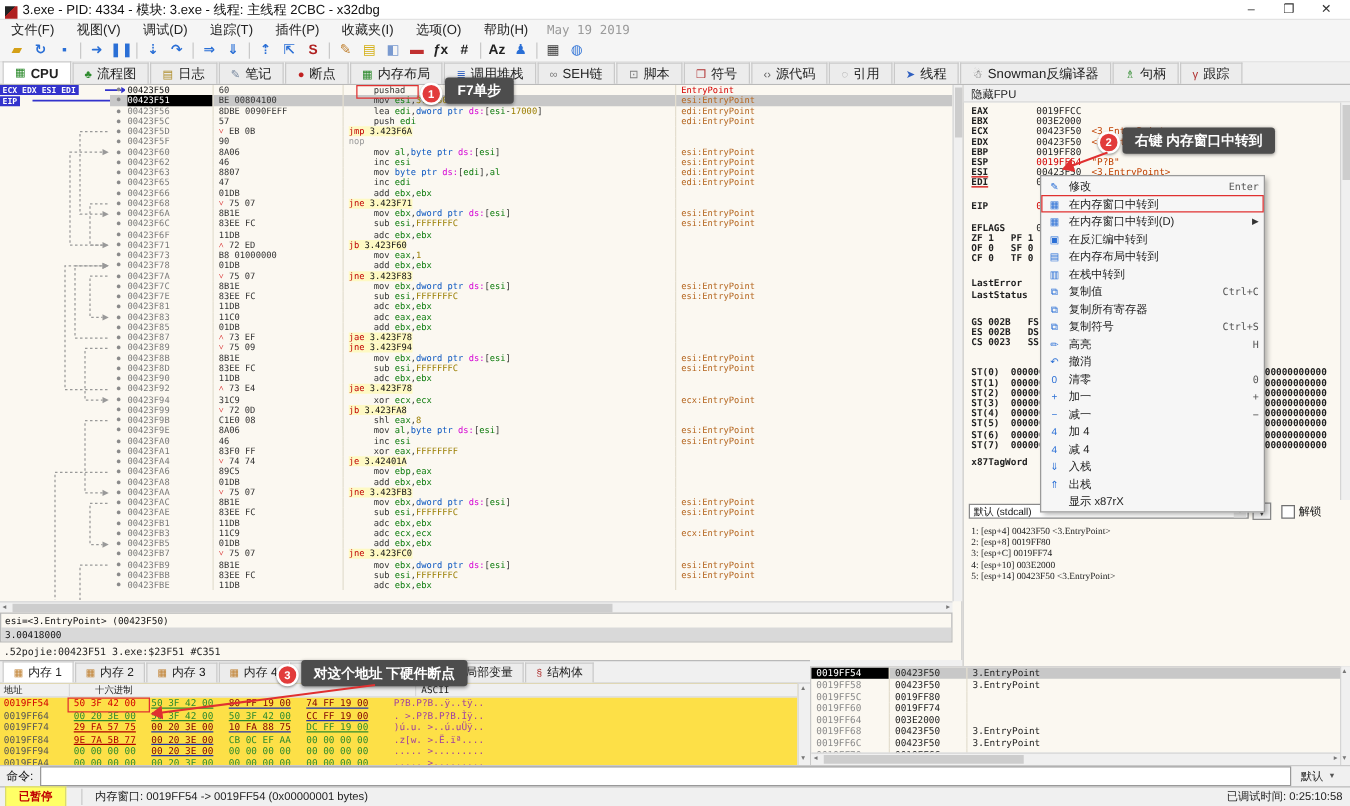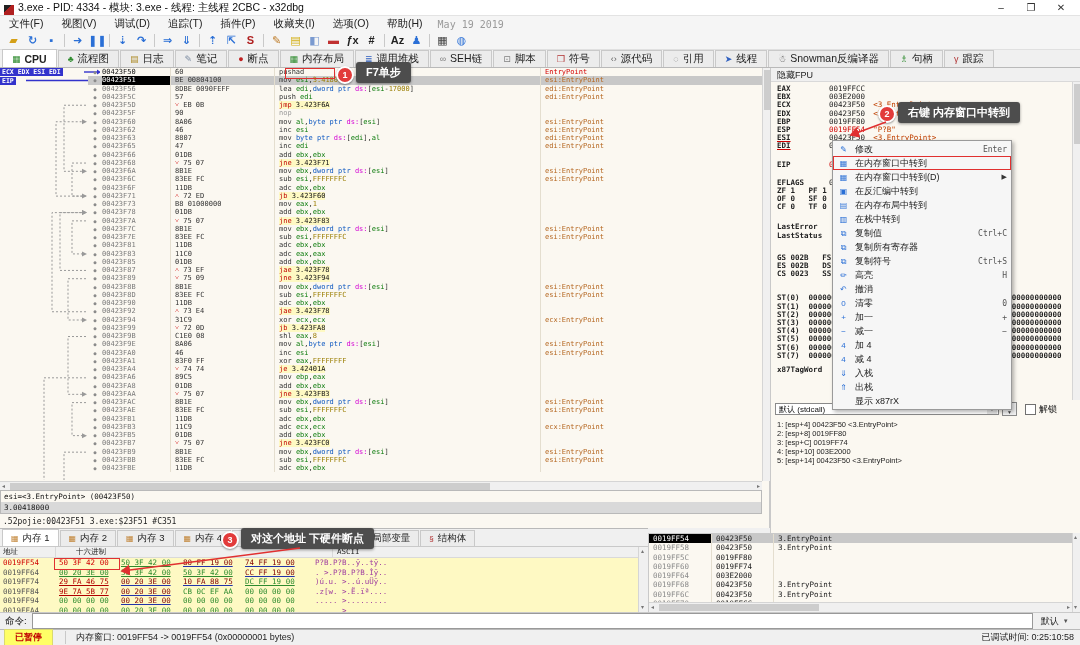--- a/index.html
+++ b/index.html
@@ -42,21 +42,21 @@
   .c-dot{width:14px;color:#8a8a8a;font-size:5px;text-align:center;line-height:8.3px;}
   .c-addr{width:68px;color:#7a7a7a;}
   .drow.sel .c-addr{background:#000;color:#fff;}
   .drow.first .c-addr{color:#111;}
   .c-bytes{width:104px;color:#333;border-left:1px solid #e4decf;padding-left:4px;box-sizing:border-box;}
   .dir{color:#d00000;}
   .c-instr{width:266px;border-left:1px solid #e4decf;padding-left:4px;box-sizing:border-box;color:#333;}
   .c-cmt{flex:1;border-left:1px solid #e4decf;padding-left:4px;box-sizing:border-box;}
   .cmt{color:#b4651e;} .cmt.red{color:#d40000;}
   .jcc{background:#fef9c3;} .jm{color:#c00000;} .jt{color:#111;}
-  .mn{color:#333;} .reg{color:#0a7a0a;} .ptr{color:#0a56c0;} .seg{color:#d400d4;}
+  .mn{color:#333;margin-left:20px;} .reg{color:#0a7a0a;} .ptr{color:#0a56c0;} .seg{color:#d400d4;}
   .num{color:#9a7d00;} .nop{color:#9a9a9a;}
   .reglabel{position:absolute;background:#3333cc;color:#fff;font-size:6.5px;font-weight:bold;
             font-family:"DejaVu Sans Mono",monospace;padding:0 2px;line-height:8px;height:8px;}
   .pushadbox{position:absolute;border:1px solid #e03030;}
   .hscroll{position:absolute;left:0;top:413px;width:762px;height:9px;background:#f0f0f0;border-top:1px solid #d5d5d5;}
   .thumbh{position:absolute;top:1px;height:7px;background:#cdcdcd;}
   .sbarrow{position:absolute;font-size:6px;color:#777;line-height:9px;}
   .infobox{position:absolute;left:0;top:422px;width:762px;height:24px;border:1px solid #b9b9b9;box-sizing:border-box;
            font-family:"DejaVu Sans Mono",monospace;font-size:7.5px;line-height:11px;background:#fbf8f1;padding-left:3px;}
   .infoline2{background:#d9d9d9;margin-left:-3px;padding-left:3px;}
@@ -80,21 +80,21 @@
   .comborow{position:absolute;left:4px;top:334px;width:300px;height:14px;display:flex;align-items:center;}
   .combo{width:224px;height:12px;background:#fff;border:1px solid #8a8a8a;font-size:8px;line-height:12px;
          padding-left:3px;box-sizing:border-box;position:relative;}
   .combo .arr{position:absolute;right:1px;top:1px;width:10px;height:9px;background:#e6e6e6;font-size:6px;
               text-align:center;line-height:9px;color:#444;}
   .spin{width:13px;height:12px;border:1px solid #8a8a8a;background:#f2f2f2;font-size:5px;text-align:center;
         line-height:6px;color:#444;margin-left:3px;}
   .chk{width:9px;height:9px;border:1px solid #707070;background:#fff;margin-left:8px;}
   .chklbl{font-size:9px;margin-left:3px;font-family:Liberation Serif, serif;}
   .args{position:absolute;left:6px;top:352px;width:298px;}
-  .argrow{height:9px;line-height:9px;font-family:Liberation Sans, sans-serif;font-size:7.5px;white-space:pre;color:#222;}
+  .argrow{height:9px;line-height:9px;font-family:Liberation Serif, serif;font-size:7.5px;white-space:pre;color:#222;}
   .rvscroll{position:absolute;left:301px;top:14px;width:8px;height:318px;background:#f0f0f0;border-left:1px solid #d5d5d5;}
 
   
   .ctxmenu{left:832px;top:140px;width:178px;background:#f6f6f6;border:1px solid #9a9a9a;
            box-shadow:2px 2px 4px rgba(0,0,0,.3);z-index:30;padding:1px 0;}
   .cmitem{height:14px;display:flex;align-items:center;font-size:9px;color:#222;position:relative;padding:0 4px;}
   .cmico{width:13px;height:11px;font-size:8px;text-align:center;line-height:11px;margin-right:5px;color:#2a6fd6;}
   .cmlabel{flex:1;white-space:nowrap;}
   .cmsc{color:#555;font-family:"DejaVu Sans Mono",monospace;font-size:8px;margin-left:6px;}
   .cmitem.boxed{outline:1px solid #e03030;outline-offset:-1px;}
@@ -106,21 +106,21 @@
   .tip{position:absolute;background:#4d4d4d;color:#fff;font-size:11px;font-weight:bold;border-radius:3px;
        padding:3px 10px;z-index:39;white-space:nowrap;box-shadow:0 1px 3px rgba(0,0,0,.4);}
 
   
   .dumptabs{left:0;top:528px;width:648px;height:19px;background:#f0f0f0;border-top:1px solid #b9b9b9;
             border-bottom:1px solid #c9c9c9;display:flex;align-items:flex-end;box-sizing:border-box;padding-left:2px;}
   .dtab{height:16px;display:flex;align-items:center;padding:0 8px;font-size:9.5px;border:1px solid #c9c9c9;
         border-bottom:none;background:#ececec;margin-right:1px;box-sizing:border-box;color:#222;}
   .dtab.active{background:#fff;height:17px;}
   .dtabico{font-size:8px;margin-right:4px;}
-  .dump{left:0;top:547px;width:638px;height:65px;background:#fef9c3;overflow:hidden;box-sizing:border-box;}
+  .dump{left:0;top:547px;width:638px;height:65px;background:#fde047;overflow:hidden;box-sizing:border-box;}
   .dumphdr{display:flex;height:10px;background:#f0f0f0;border-bottom:1px solid #d9d9d9;
            font-family:"DejaVu Sans Mono",monospace;font-size:7.5px;line-height:10px;color:#222;}
   .dh-addr{width:52px;padding-left:3px;} .dh-hex{width:256px;border-left:1px solid #d9d9d9;padding-left:20px;}
   .dh-ascii{flex:1;border-left:1px solid #d9d9d9;padding-left:4px;}
   .dumprow{display:flex;height:9.6px;line-height:9.6px;font-family:"DejaVu Sans Mono",monospace;font-size:7.5px;white-space:pre;}
   .da{width:52px;padding-left:3px;color:#555;} .da.red{color:#d00000;}
   .dgwrap{width:256px;display:flex;padding-left:4px;box-sizing:border-box;}
   .dg{width:62px;}
   .dg.r{color:#b00000;text-decoration:underline;} .dg.g{color:#2e8b2e;text-decoration:underline;}
   .dg.n{color:#800000;text-decoration:underline;text-decoration-color:#2233aa;}
@@ -559,21 +559,21 @@
       </div>
     </div>
   <div class="abs dump" id="dump">
       <div class="dumphdr">
         <span class="dh-addr">地址</span>
         <span class="dh-hex">十六进制</span>
         <span class="dh-ascii">ASCII</span>
       </div>
       <div class="dumprow"><span class="da red">0019FF54</span><span class="dgwrap"><span class="dg rb">50 3F 42 00</span><span class="dg g">50 3F 42 00</span><span class="dg n">80 FF 19 00</span><span class="dg n">74 FF 19 00</span></span><span class="dascii">P?B.P?B..ÿ..tÿ..</span></div>
       <div class="dumprow"><span class="da">0019FF64</span><span class="dgwrap"><span class="dg g">00 20 3E 00</span><span class="dg g">50 3F 42 00</span><span class="dg g">50 3F 42 00</span><span class="dg n">CC FF 19 00</span></span><span class="dascii">. &gt;.P?B.P?B.Ìÿ..</span></div>
-      <div class="dumprow"><span class="da">0019FF74</span><span class="dgwrap"><span class="dg r">29 FA 46 75</span><span class="dg n">00 20 3E 00</span><span class="dg n">10 FA 88 75</span><span class="dg g">DC FF 19 00</span></span><span class="dascii">)ú.u. &gt;..ú.uÜÿ..</span></div>
+      <div class="dumprow"><span class="da">0019FF74</span><span class="dgwrap"><span class="dg r">29 FA 57 75</span><span class="dg n">00 20 3E 00</span><span class="dg n">10 FA 88 75</span><span class="dg g">DC FF 19 00</span></span><span class="dascii">)ú.u. &gt;..ú.uÜÿ..</span></div>
       <div class="dumprow"><span class="da">0019FF84</span><span class="dgwrap"><span class="dg r">9E 7A 5B 77</span><span class="dg n">00 20 3E 00</span><span class="dg k">CB 0C EF AA</span><span class="dg k">00 00 00 00</span></span><span class="dascii">.z[w. &gt;.Ë.ïª....</span></div>
       <div class="dumprow"><span class="da">0019FF94</span><span class="dgwrap"><span class="dg k">00 00 00 00</span><span class="dg n">00 20 3E 00</span><span class="dg k">00 00 00 00</span><span class="dg k">00 00 00 00</span></span><span class="dascii">..... &gt;.........</span></div>
       <div class="dumprow"><span class="da">0019FFA4</span><span class="dgwrap"><span class="dg k">00 00 00 00</span><span class="dg k">00 20 3E 00</span><span class="dg k">00 00 00 00</span><span class="dg k">00 00 00 00</span></span><span class="dascii">..... &gt;.........</span></div>
     </div>
   <div class="dumpbox" style="left:54px;top:558px;width:64px;height:10px;"></div>
   <div class="dumpvscroll">
     <span class="sbarrow" style="left:2px;top:0;">▴</span>
     <span class="sbarrow" style="left:2px;bottom:0;">▾</span>
   </div>
 

